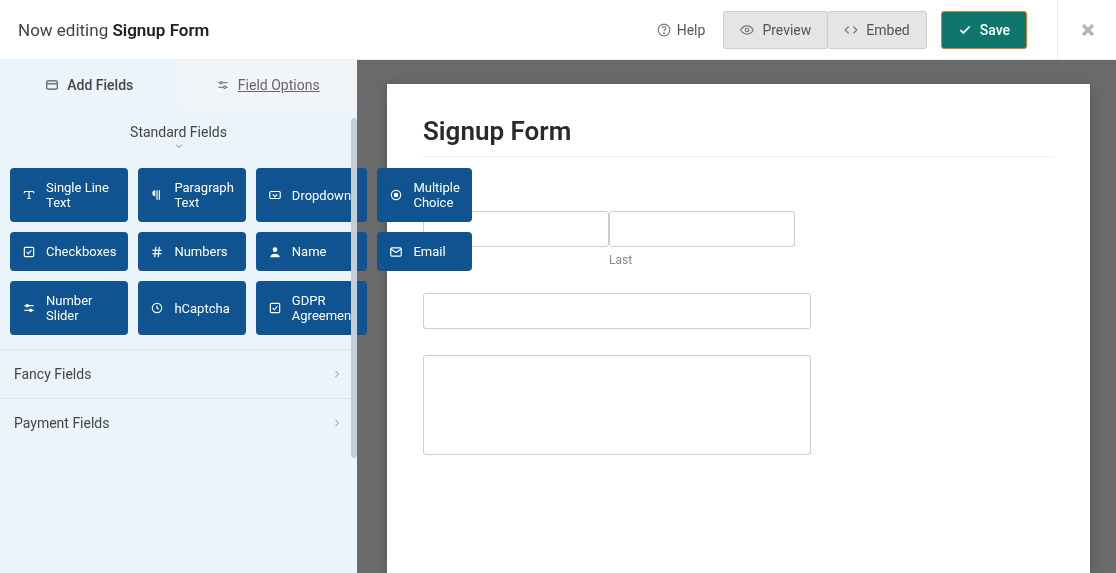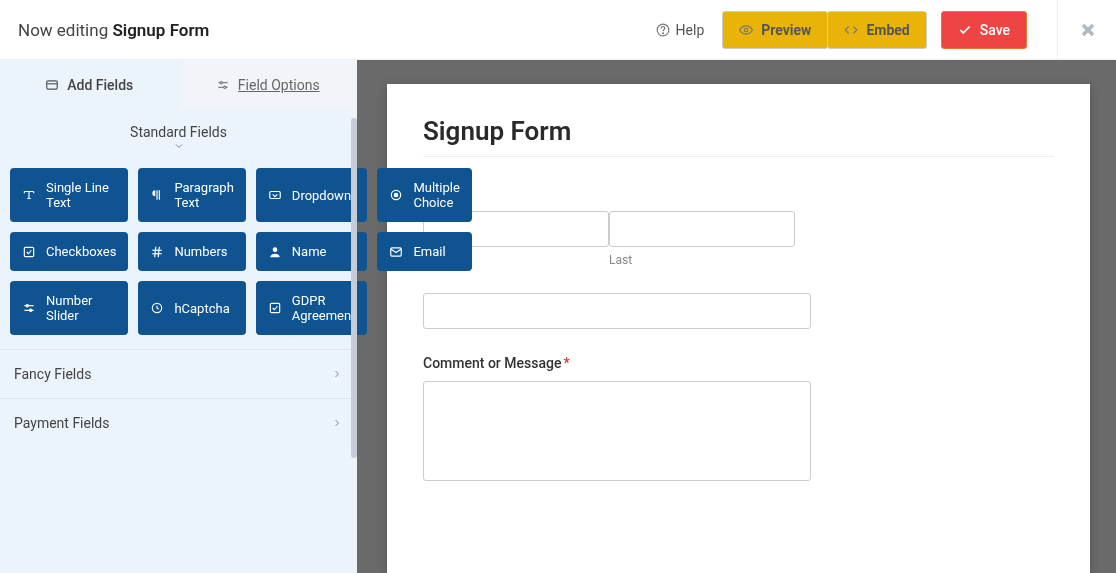--- a/index.html
+++ b/index.html
@@ -3,24 +3,24 @@
   <meta charset="utf-8">
   <style>
     * { margin: 0; padding: 0; box-sizing: border-box; font-family: -apple-system, BlinkMacSystemFont, "Segoe UI", Roboto, sans-serif; }
     body { background: #fff; width: 1116px; height: 573px; overflow: hidden; position: relative; }
     
     .topbar { height: 60px; display: flex; align-items: center; padding: 0 18px; border-bottom: 1px solid #eee; }
     .editing-label { font-size: 17px; color: #444; }
     .editing-label b { font-weight: 600; color: #222; }
     .topbar-spacer { flex: 1; }
     .help-link { display: flex; align-items: center; gap: 6px; color: #555; font-size: 14px; margin-right: 18px; cursor: pointer; }
-    .topbar-btn { display: flex; align-items: center; gap: 8px; padding: 10px 16px; border: 1px solid #ccc; background: #eab308; color: #555; font-size: 14px; cursor: pointer; border-radius: 3px; font-weight: bold; }
+    .topbar-btn { display: flex; align-items: center; gap: 8px; padding: 10px 16px; border: 1px solid #ccc; background: #e5e5e5; color: #555; font-size: 14px; cursor: pointer; border-radius: 3px; }
     .topbar-btn + .topbar-btn { margin-left: -1px; }
     .btn-group { display: flex; }
-    .save-btn { background: #ef4444; color: #fff; border-color: #e27730; margin-left: 14px; font-weight: 500; }
+    .save-btn { background: #0f766e; color: #fff; border-color: #e27730; margin-left: 14px; font-weight: 500; }
     .save-btn svg { stroke: #fff; }
     .close-btn { margin-left: 30px; cursor: pointer; color: #b0b6bd; padding-left: 20px; border-left: 1px solid #eee; height: 60px; display: flex; align-items: center; }
     
     .body-area { display: flex; height: calc(573px - 60px); }
     
     .sidebar { width: 357px; background: #ebf3fb; display: flex; flex-direction: column; position: relative; }
     .sidebar-tabs { display: flex; height: 50px; }
     .sidebar-tab { flex: 1; display: flex; align-items: center; justify-content: center; gap: 8px; font-size: 14px; color: #444; cursor: pointer; }
     .sidebar-tab.active { background: #ebf3fb; font-weight: 500; align-items: center; }
     .sidebar-tab.inactive { background: #f1f5f9; color: #666; text-decoration: underline; }
@@ -266,20 +266,17 @@
             <span class="sub-label">Last</span>
           </div>
         </div>
       </div>
 
       <div class="form-field">
         <input class="email-input" style="">
       </div>
 
       <div class="form-field">
-        <label class="field-label">
-          <span>Comment or Message</span><span class="req">*</span>
-        </label>
         <textarea class="textarea-input" style=""></textarea>
       </div>
     </div>
   </div>
 </div>
 
 </body></html>

